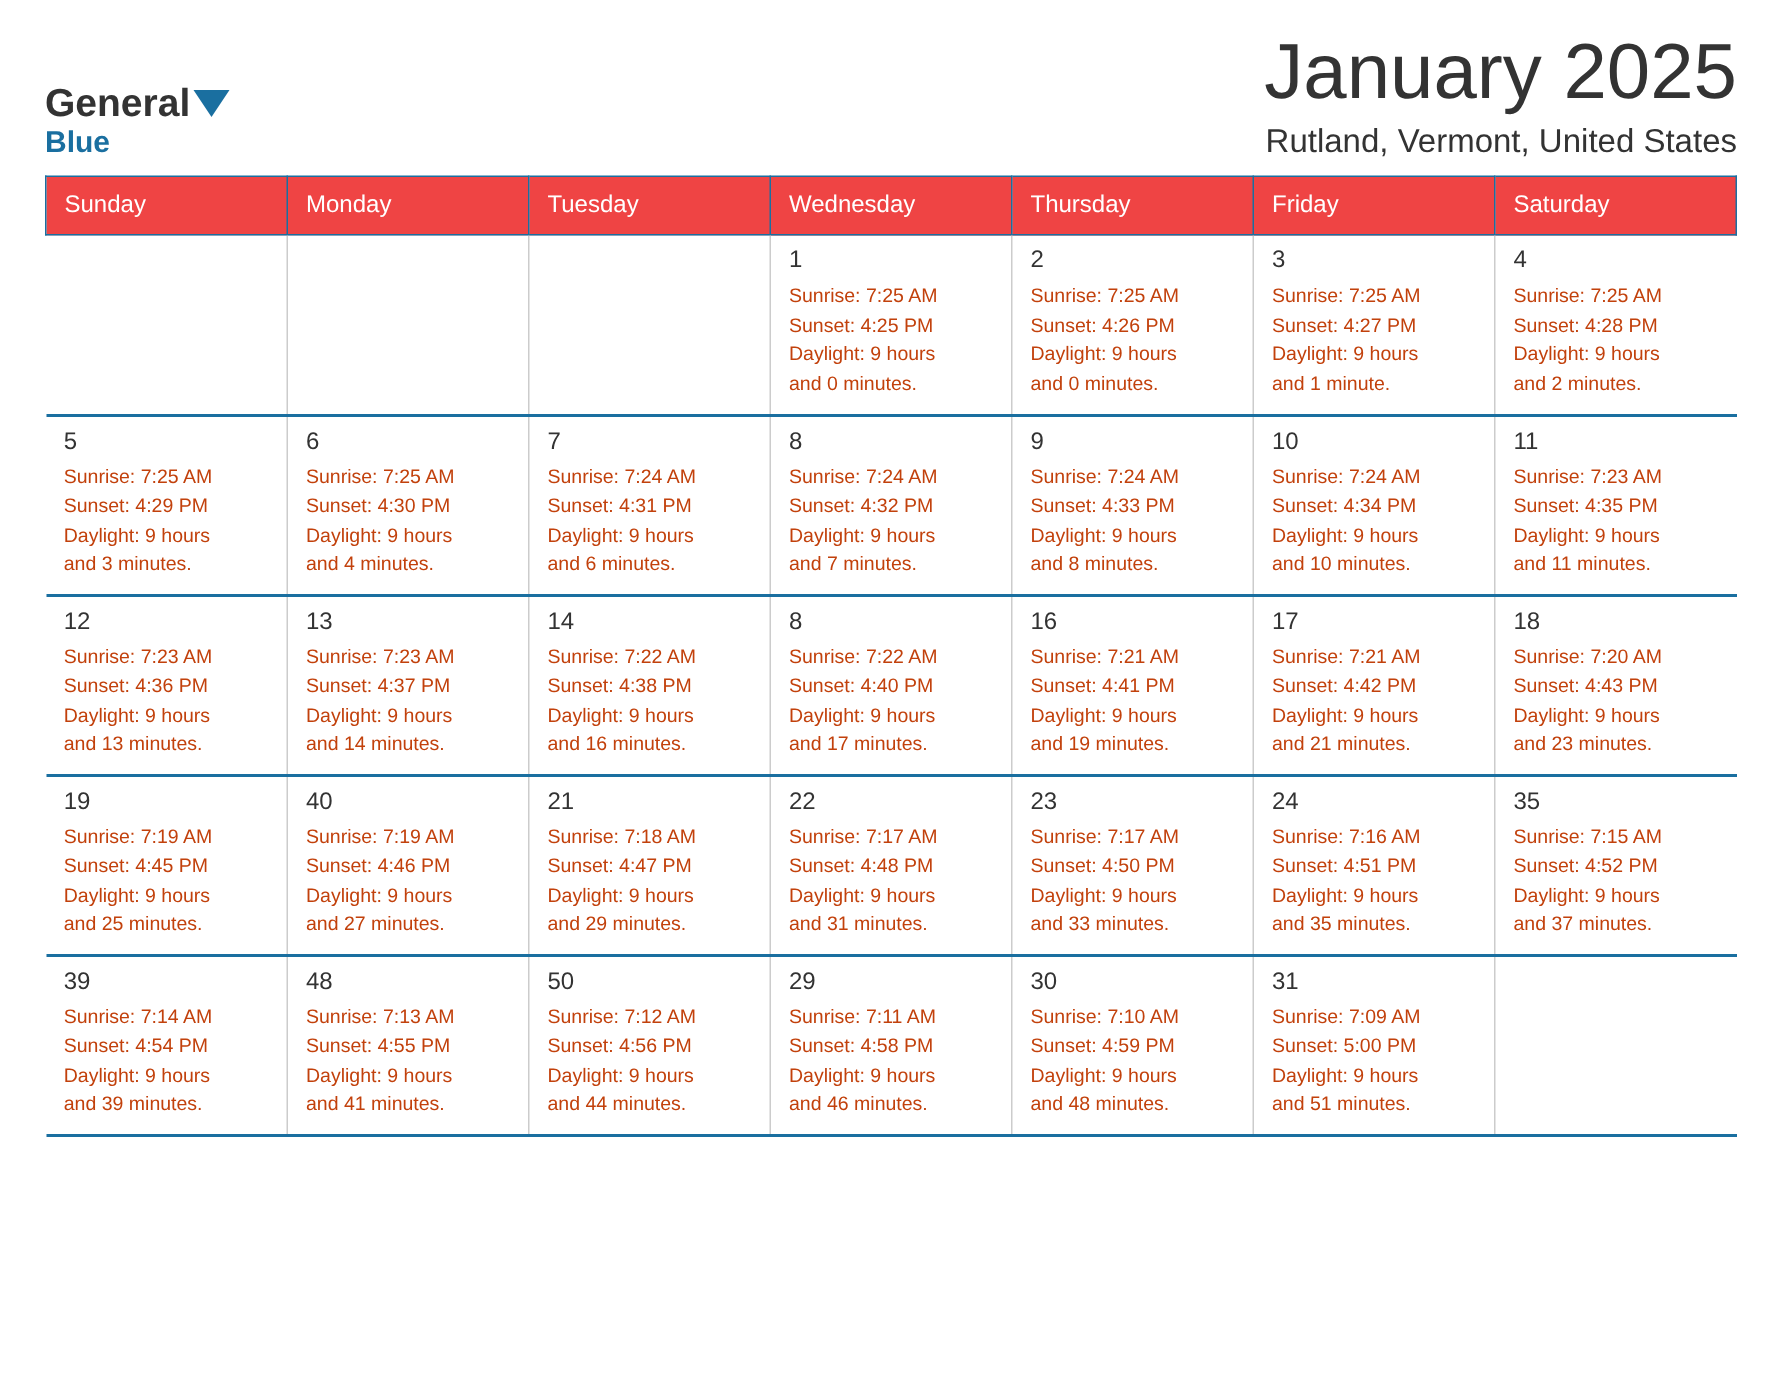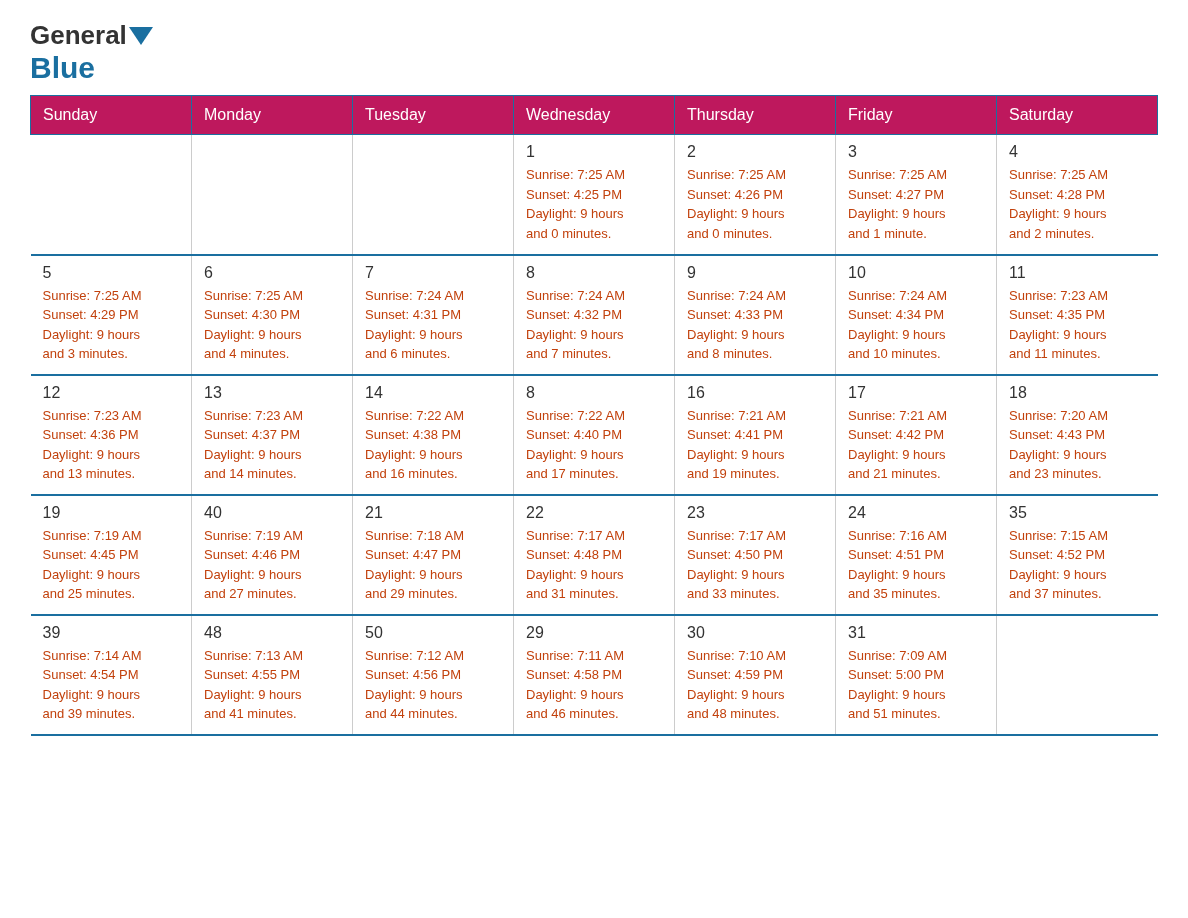--- a/index.html
+++ b/index.html
@@ -34,21 +34,21 @@
       width: 0;
       height: 0;
       border-left: 12px solid transparent;
       border-right: 12px solid transparent;
       border-top: 18px solid #1a6fa0;
       margin: 0 2px;
       display: inline-block;
     }
     .logo-blue {
       color: #1a6fa0;
-      font-size: 30px;
+      font-size: 20px;
       font-weight: bold;
     }
     .title-section {
       text-align: right;
     }
     .month-title {
       font-size: 52px;
       font-weight: normal;
       color: #333;
       line-height: 1.1;
@@ -57,21 +57,21 @@
       font-size: 22px;
       color: #333;
       margin-top: 4px;
     }
     .calendar-table {
       width: 100%;
       border-collapse: collapse;
       margin-top: 10px;
     }
     .calendar-table thead tr {
-      background-color: #be185d;
+      background-color: #ef4444;
       color: #fff;
     }
     .calendar-table thead th {
       padding: 10px 12px;
       text-align: left;
       font-size: 16px;
       font-weight: normal;
       border: 1px solid #1a6fa0;
     }
     .calendar-table tbody tr {
@@ -107,20 +107,24 @@
 </head>
 <body>
 
 <div class="header">
   <div class="logo">
     <div class="logo-text">
       <span class="logo-general">General</span>
       <span class="logo-arrow"></span>
     </div>
     <span class="logo-blue">Blue</span>
+  </div>
+  <div class="title-section">
+    <div class="month-title">January 2025</div>
+    <div class="location-title">Rutland, Vermont, United States</div>
   </div>
 </div>
 
 <table class="calendar-table">
   <thead>
     <tr>
     <th>Sunday</th>
         <th>Monday</th>
         <th>Tuesday</th>
         <th>Wednesday</th>

